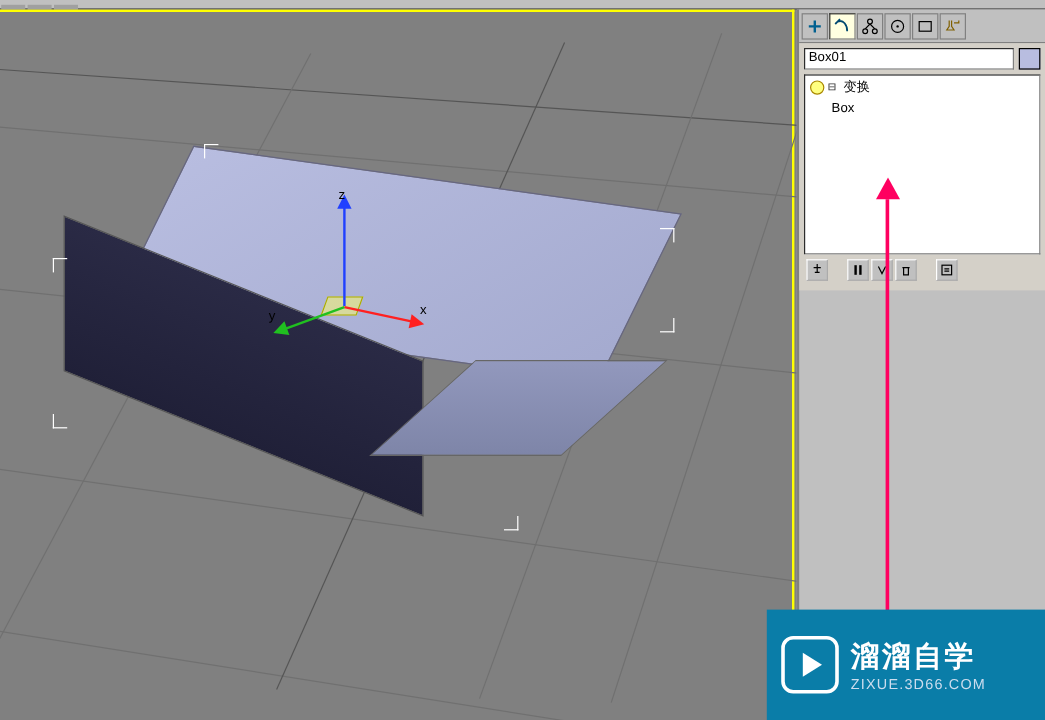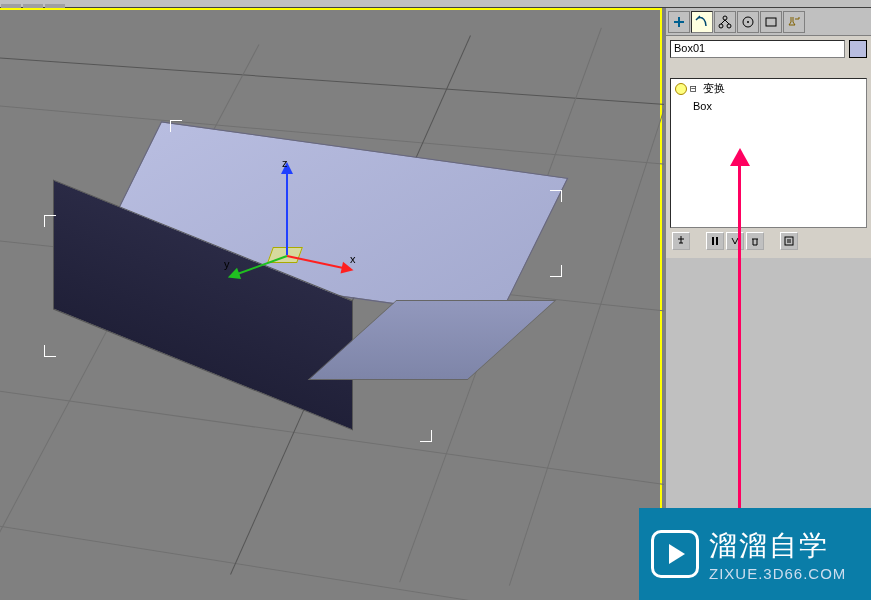--- a/index.html
+++ b/index.html
@@ -154,21 +154,21 @@
       background: #ffffe0;
       border: 1px inset #808080;
     }
     .panel-body {
       padding: 4px;
       background: #d4d0c8;
     }
     .name-row {
       display: flex;
       gap: 4px;
-      margin-bottom: 20px;
+      margin-bottom: 4px;
     }
     .name-input {
       flex: 1;
       height: 18px;
       background: #fff;
       border: 1px inset #808080;
       padding: 1px 3px;
       font-size: 11px;
     }
     .color-swatch {
@@ -302,22 +302,22 @@
       margin-right: 10px;
     }
     .watermark-play::after {
       content: "";
       border-left: 16px solid #fff;
       border-top: 10px solid transparent;
       border-bottom: 10px solid transparent;
       margin-left: 4px;
     }
     .watermark-text { display: flex; flex-direction: column; }
-    .watermark-title { font-size: 28px; font-weight: normal; letter-spacing: 2px; }
-    .watermark-url { font-size: 15px; letter-spacing: 1px; color: #cde; }
+    .watermark-title { font-size: 24px; font-weight: bold; letter-spacing: 2px; }
+    .watermark-url { font-size: 12px; letter-spacing: 1px; color: #cde; }
   </style>
 </head>
 <body>
 
 <div class="toolbar-top">
   <span class="btn"></span><span class="btn"></span><span class="btn"></span>
 </div>
 
 <div class="viewport">
 

